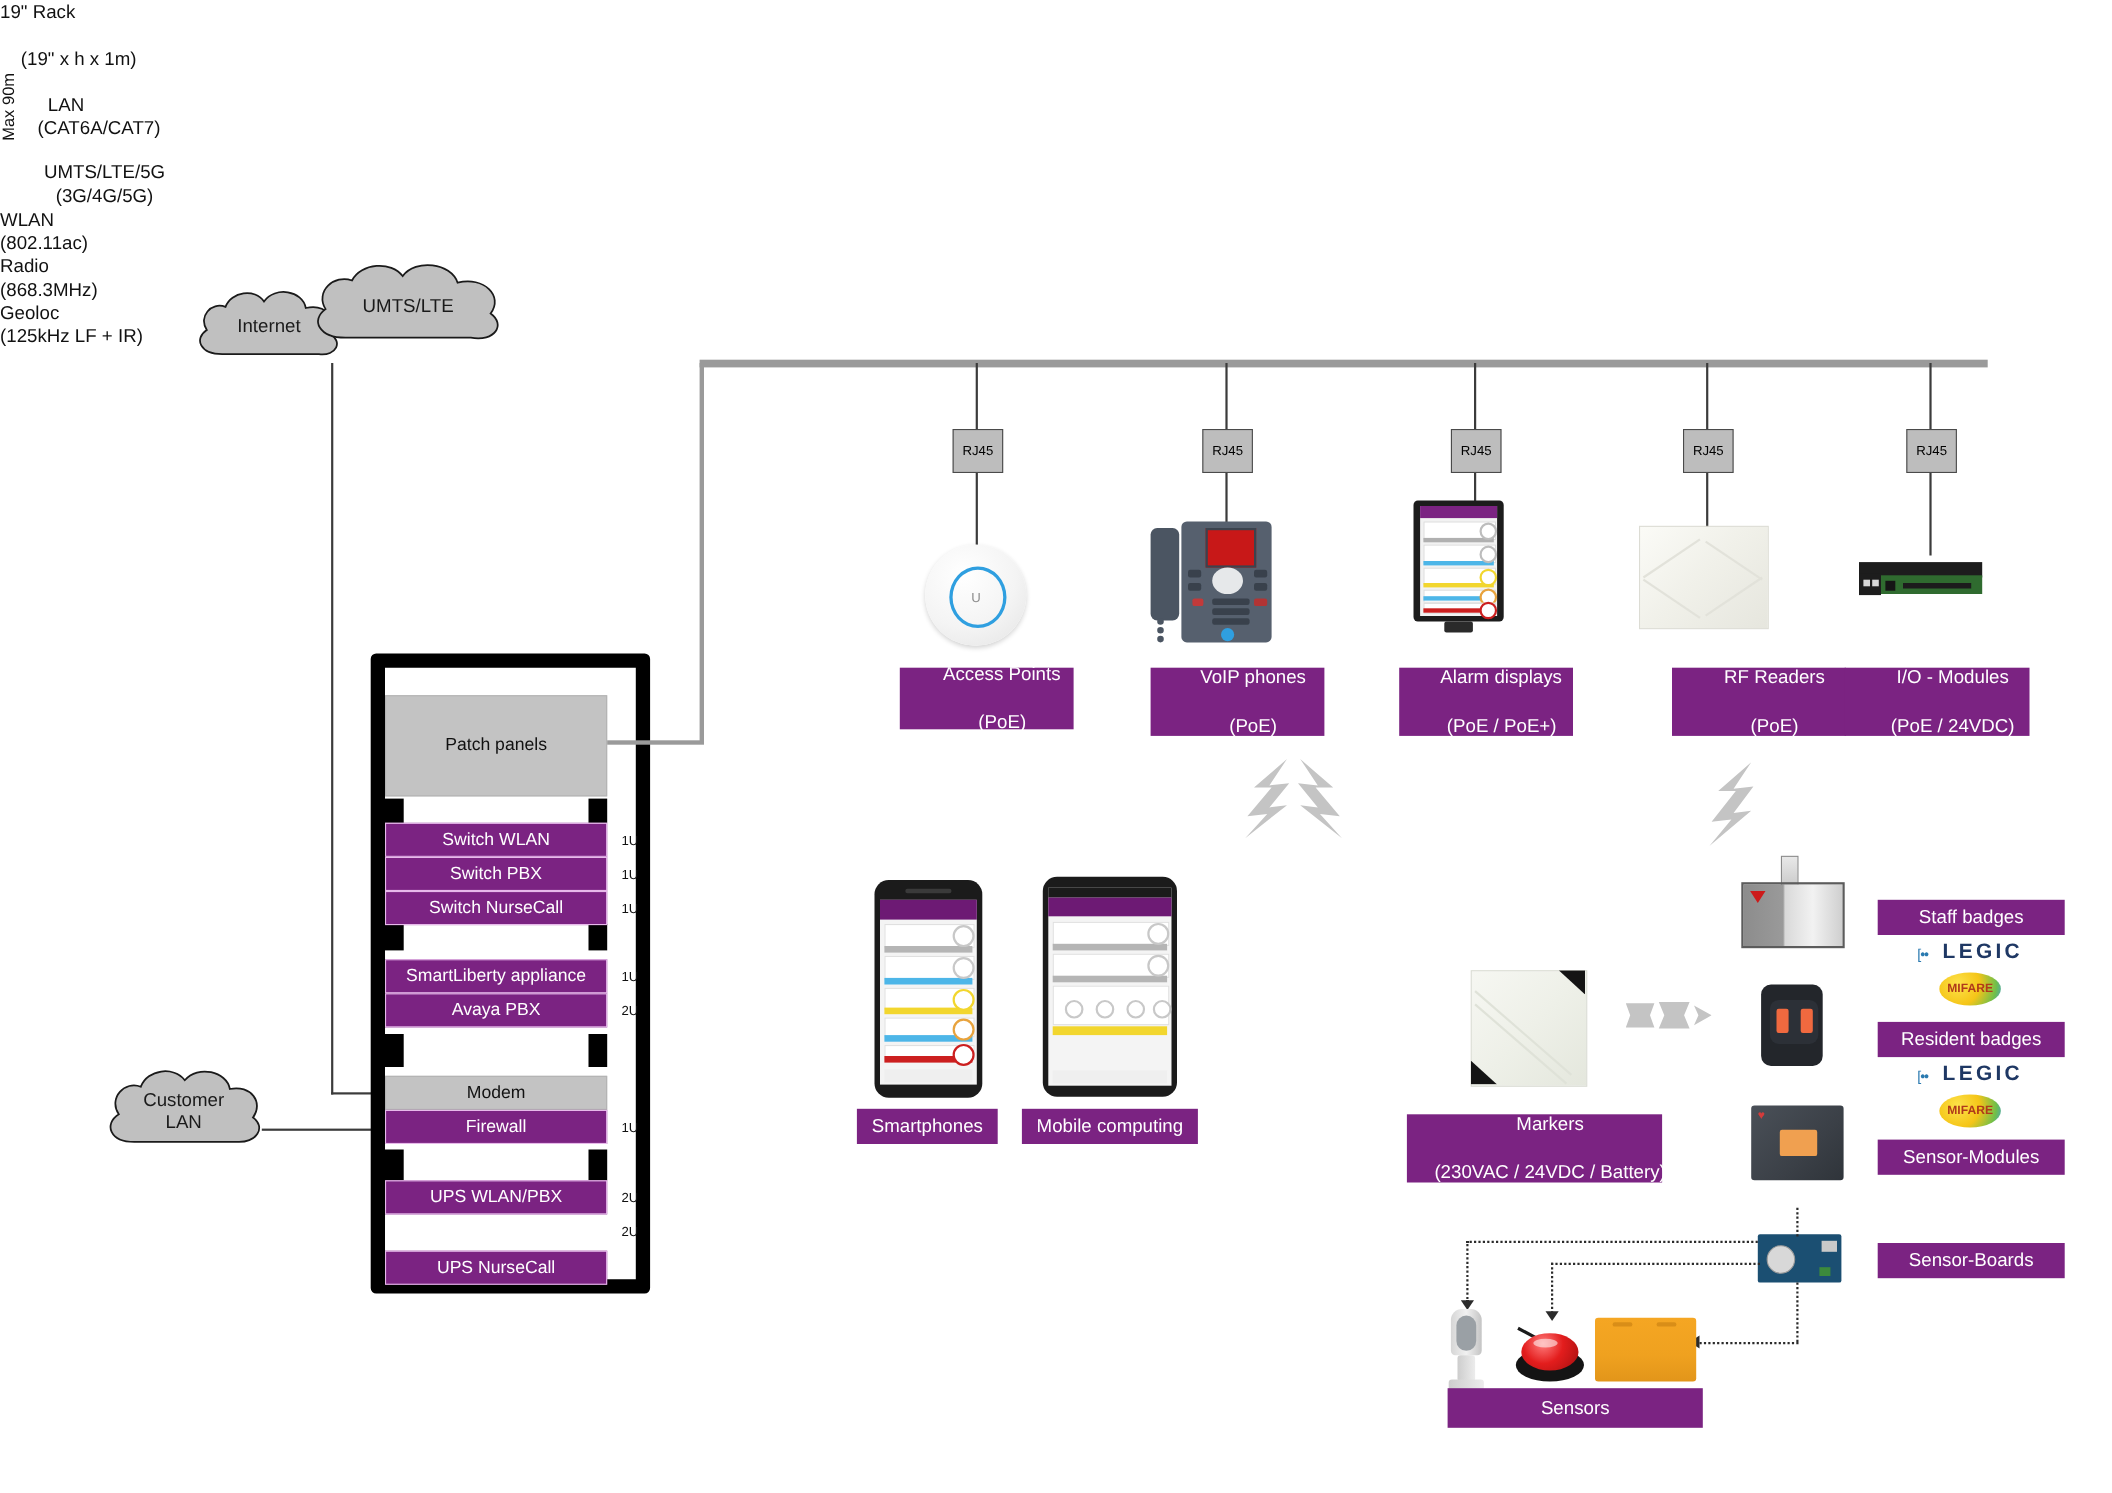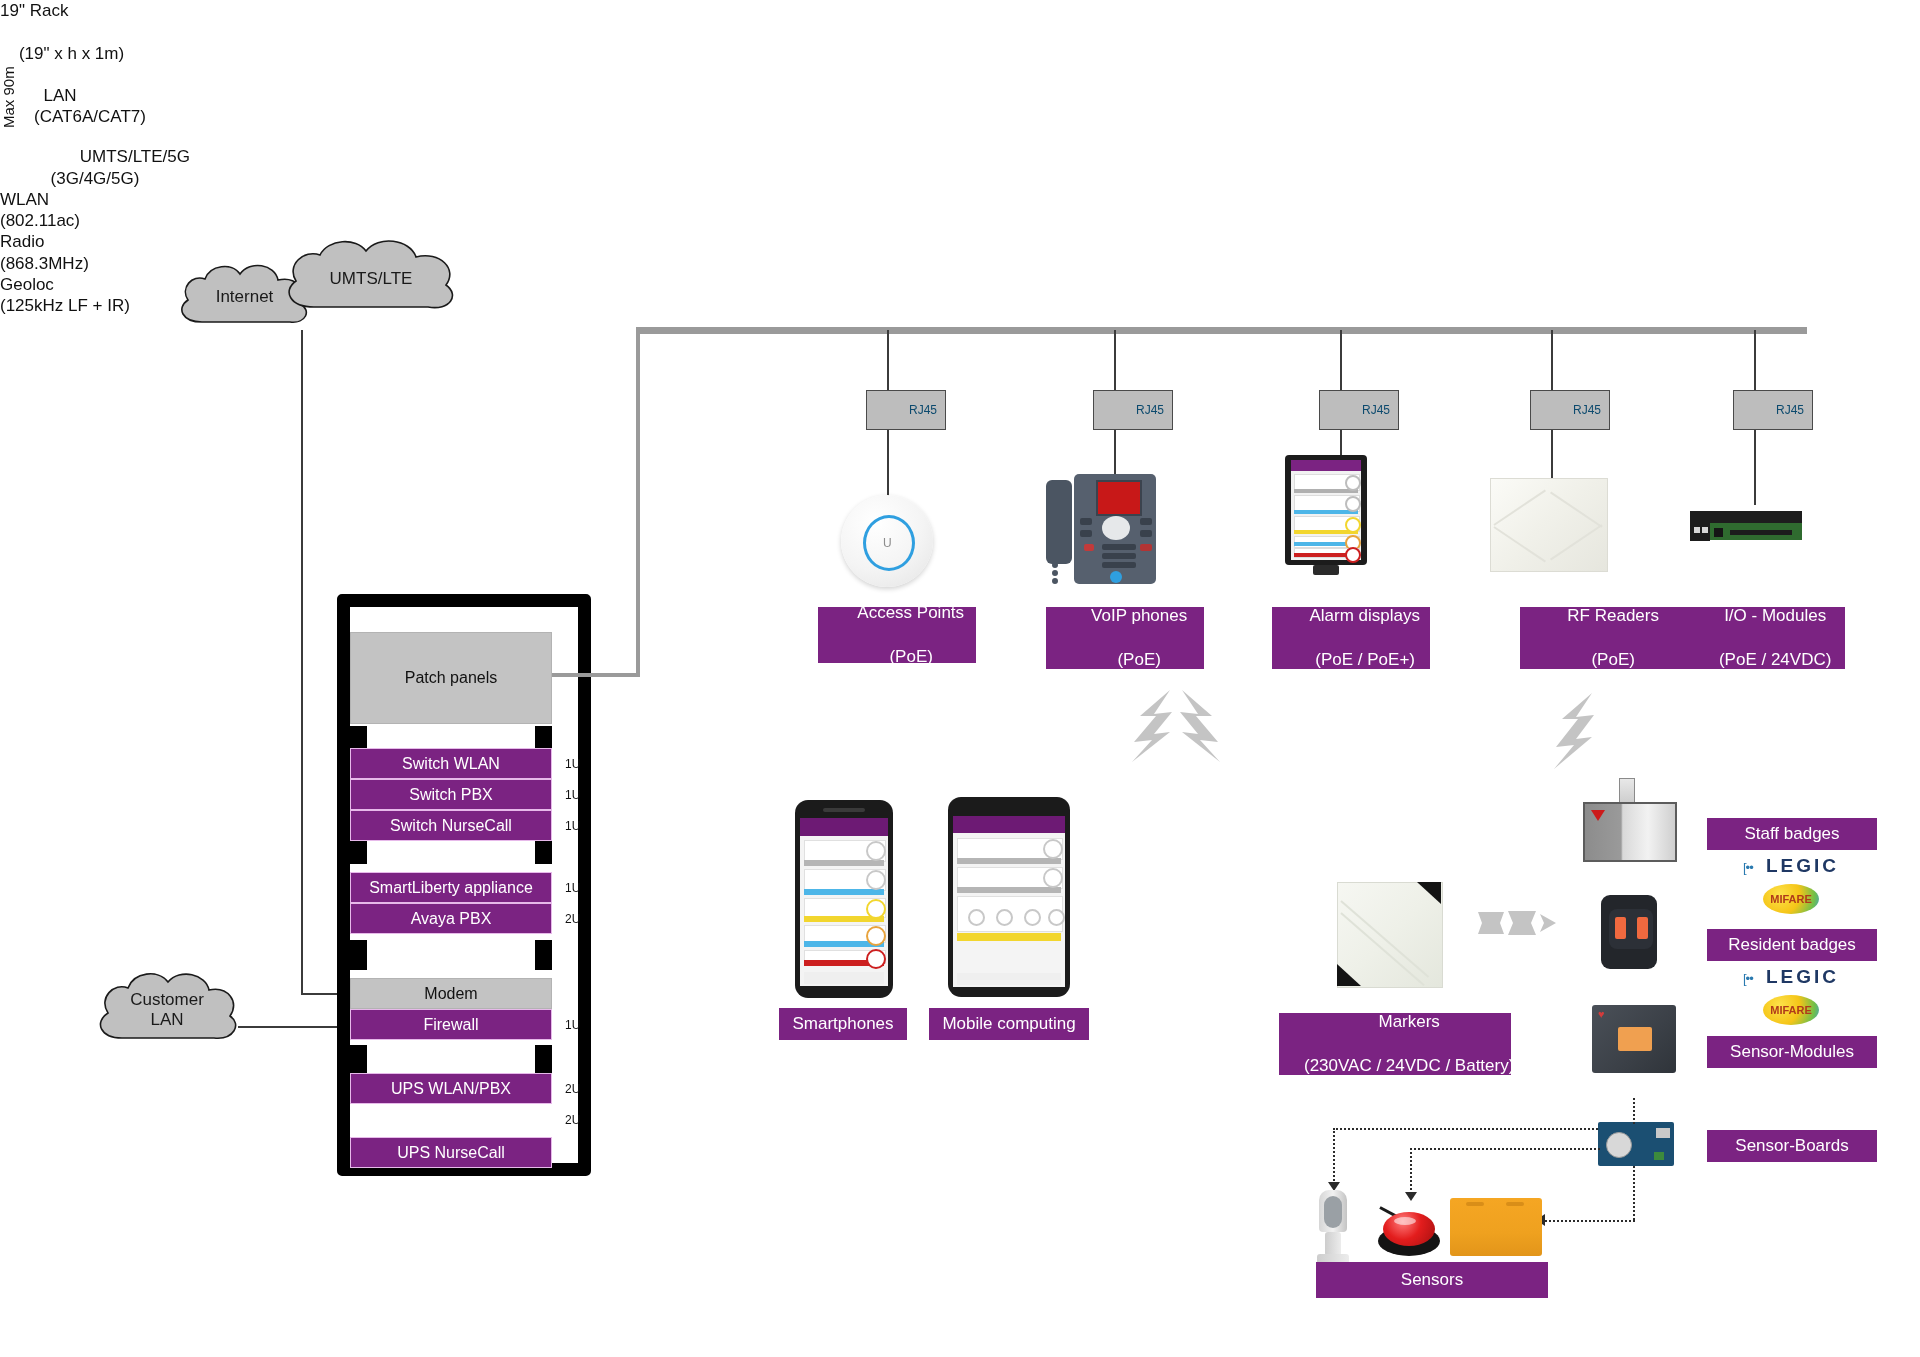--- a/index.html
+++ b/index.html
@@ -42,21 +42,21 @@
     font-size:16px;color:#fff;background:#7b2382;
     border:1px solid #e7b9ea; box-sizing:border-box;white-space:pre;
   }
   .rack-unit.grey{background:#c3c3c3;color:#111;border:1px solid #b3b3b3;}
   .u-tag{position:absolute;font-size:12px;color:#111;}
   .rail{position:absolute;background:#000;}
   .lanbar{position:absolute;background:#9a9a9a;height:7px;}
   .rj45{
     position:absolute;width:44px;height:38px;background:#bdbdbd;
     border:1px solid #4a4a4a;display:flex;align-items:center;
-    justify-content:center;font-size:12px;color:#0c4a6e;padding-left:34px;
+    justify-content:center;font-size:12px;color:#000000;
   }
   .vline{position:absolute;width:2px;background:#3b3b3b;}
   .hline{position:absolute;height:2px;background:#3b3b3b;}
 
   
   .bolt{position:absolute;}
   .bolt svg{display:block;}
 
   
   .dev{position:absolute;}
@@ -399,21 +399,21 @@
   <div class="bolt" style="left:1130px;top:690px;">
     <svg width="44" height="72" viewBox="0 0 44 72">
       <path d="M40 0 L10 26 L26 26 L4 52 L22 50 L2 72 L40 42 L24 44 L42 22 L24 24 Z" fill="#c4c4c4"></path>
     </svg>
   </div>
   <div class="bolt" style="left:1178px;top:690px;">
     <svg width="44" height="72" viewBox="0 0 44 72">
       <path d="M4 0 L34 26 L18 26 L40 52 L22 50 L42 72 L4 42 L20 44 L2 22 L20 24 Z" fill="#c4c4c4"></path>
     </svg>
   </div>
-  <div class="lbl c" style="left:770px;top:755px;width:190px;text-align:right;">UMTS/LTE/5G</div>
+  <div class="lbl c" style="left:770px;top:755px;width:190px;">UMTS/LTE/5G</div>
   <div class="lbl c" style="left:770px;top:777px;width:190px;">(3G/4G/5G)</div>
   <div class="lbl" style="left:944px;top:755px;">WLAN</div>
   <div class="lbl" style="left:944px;top:777px;">(802.11ac)</div>
 
   <div class="dev" style="left:795px;top:800px;width:98px;height:198px;">
     <div class="sp-body" style="left:0;top:0;width:98px;height:198px;"></div>
     <div class="sp-spk" style="left:28px;top:8px;width:42px;height:4px;"></div>
     <div class="sp-scr" style="left:5px;top:18px;width:88px;height:168px;"></div>
     <div class="sp-hdr" style="left:5px;top:18px;width:88px;height:18px;"></div>
     <div class="sp-row" style="left:9px;top:40px;width:80px;height:20px;"></div>

